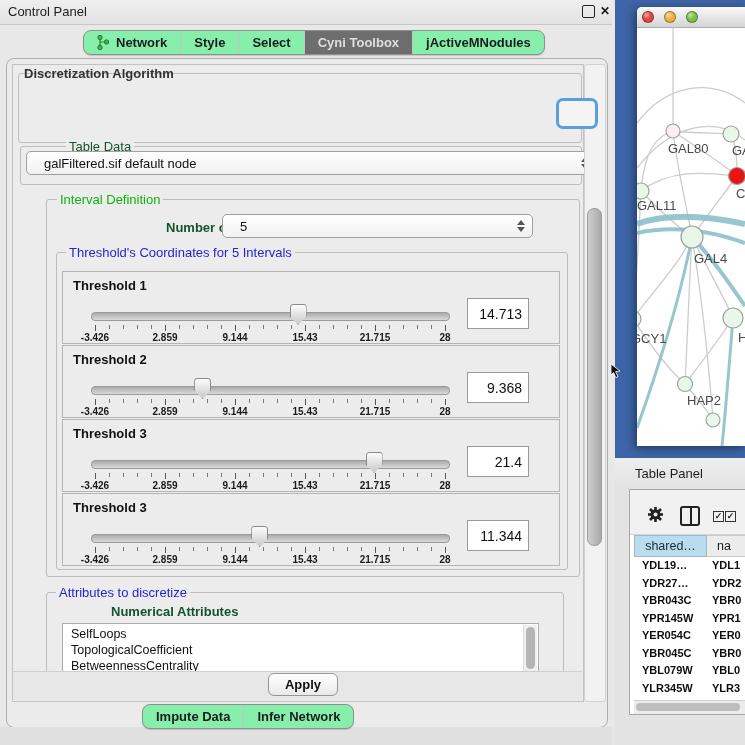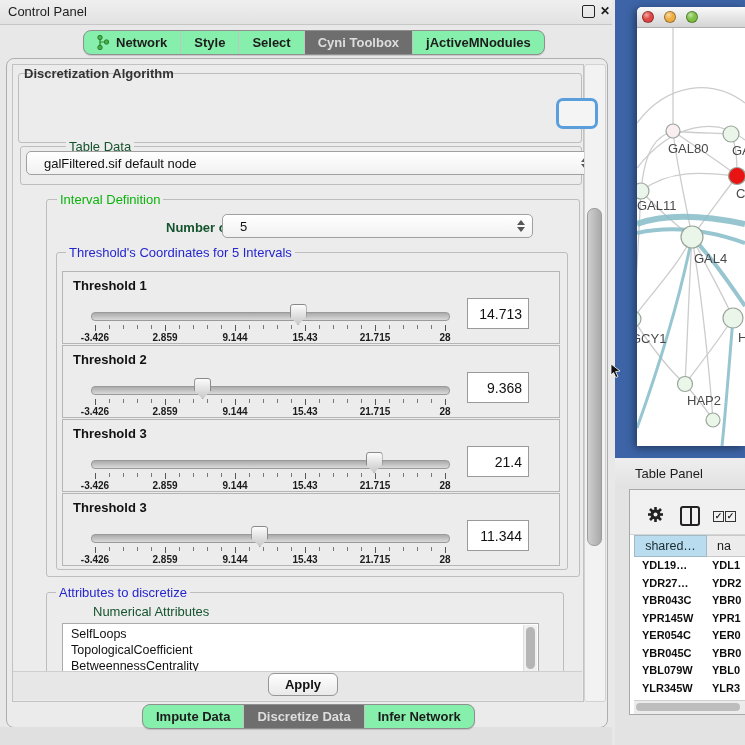--- a/index.html
+++ b/index.html
@@ -336,40 +336,37 @@
         <div class="tick-lab" style="left: 142px;">9.144</div>
         <div class="tick-lab" style="left: 212px;">15.43</div>
         <div class="tick-lab" style="left: 282px;">21.715</div>
         <div class="tick-lab" style="left: 352px;">28</div>
         <div class="val-box">11.344</div>
       </div>
     </div>
 
   <div class="abs gbox" style="left:46px;top:592px;width:516px;height:106px;"></div>
   <div class="gtitle g-blue" style="left:56px;top:585px;">Attributes to discretize</div>
-  <div class="gtitle g-dark" style="left:50px;top:604px;font-weight:normal;">Numerical Attributes</div>
+  <div class="gtitle g-dark" style="left:68px;top:604px;font-weight:bold;">Numerical Attributes</div>
   <div class="abs attr-list" id="attrlist">
     <div class="attr-scroll">
         <div class="attr-thumb"></div>
       </div>
   <div class="attr-item" style="top: 3px;">SelfLoops</div>
       <div class="attr-item" style="top: 19px;">TopologicalCoefficient</div>
       <div class="attr-item" style="top: 35px;">BetweennessCentrality</div>
     </div>
 
   <div class="abs footer"></div>
   <div class="abs apply-btn">Apply</div>
   <div class="abs bottom-strip"></div>
 
   <div class="abs tabgroup bottomtabs" id="bottomtabs">
       <div class="tab">
         <span>Impute Data</span>
-      </div>
-      <div class="tab sel">
-        <span>Discretize Data</span>
       </div>
       <div class="tab">
         <span>Infer Network</span>
       </div>
     </div>
 
   <div class="abs vscroll">
     <div class="vthumb"></div>
   </div>
 

